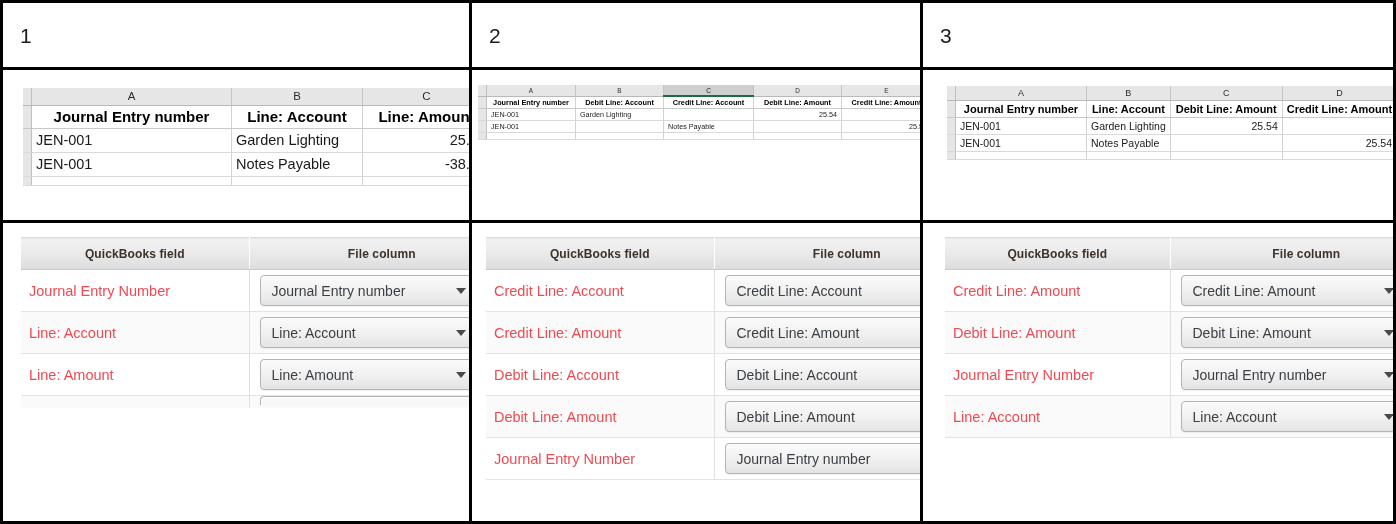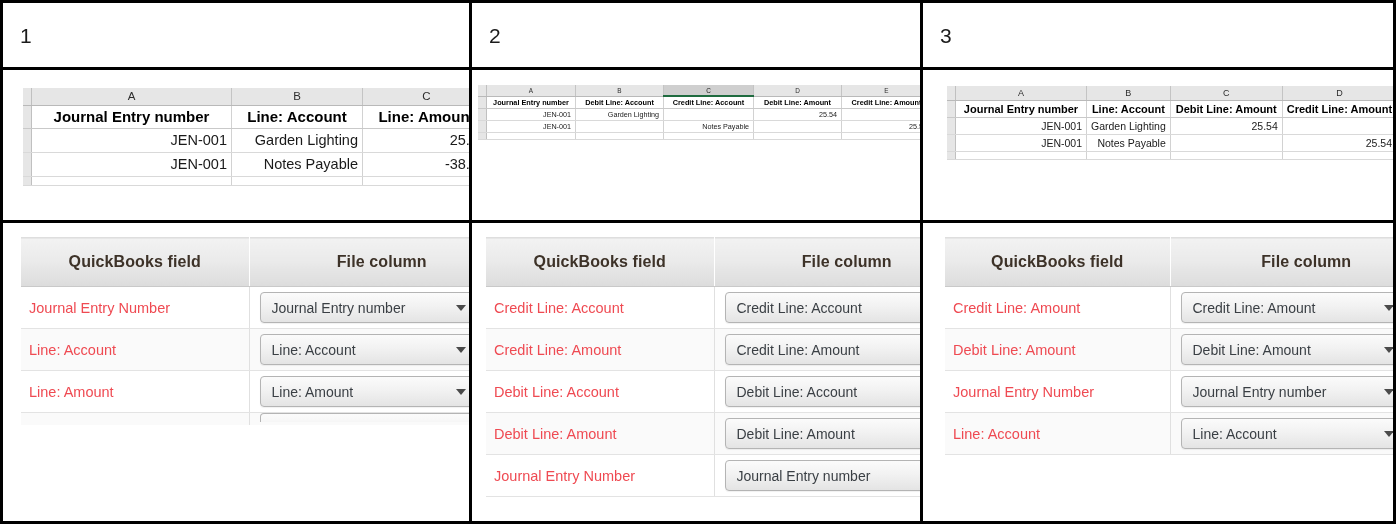--- a/index.html
+++ b/index.html
@@ -109,21 +109,21 @@
   table.sheet td.gutter {
     background: #e6e6e6;
     border-right: 1px solid #c0c0c0;
   }
   table.sheet tr.fieldrow td {
     font-weight: bold;
     color: #000000;
     text-align: center;
     border-bottom: 1px solid #c9c9c9;
   }
-  table.sheet td.val { text-align: right; }
+  table.sheet td.val { text-align: left; }
   table.sheet td.num { text-align: right; }
   table.sheet tr.blank td { height: 9px; }
 
   
   .p1 table.sheet { font-size: 14.5px; }
   .p1 table.sheet tr.colhdr th { height: 17px; font-size: 11.5px; }
   .p1 table.sheet tr.fieldrow td { height: 23px; font-size: 15px; }
   .p1 table.sheet tr.datarow td { height: 24px; }
 
   
@@ -164,27 +164,27 @@
   }
   .p3 .map-table { width: 462px; }
 
   .map-table col.c-field { width: 228px; }
   .map-table col.c-file  { width: 230px; }
   .p3 .map-table col.c-field { width: 225px; }
   .p3 .map-table col.c-file  { width: 237px; }
 
   .map-table th {
     box-sizing: border-box;
-    height: 49px;
+    height: 32px;
     background: linear-gradient(to bottom, #f2f2f2 0%, #eaeaea 48%, #dcdcdc 100%);
     border-right: 1px solid #ffffff;
     border-bottom: 1px solid #c9c9c9;
     border-top: 1px solid #dedede;
     color: #3d3228;
-    font-size: 16px;
+    font-size: 12px;
     font-weight: bold;
     text-align: center;
     letter-spacing: 0.1px;
     margin-left: 14px;
   }
   .map-table th:last-child { border-right: none; padding-left: 36px; }
 
   .map-table td {
     box-sizing: border-box;
     height: 42px;

